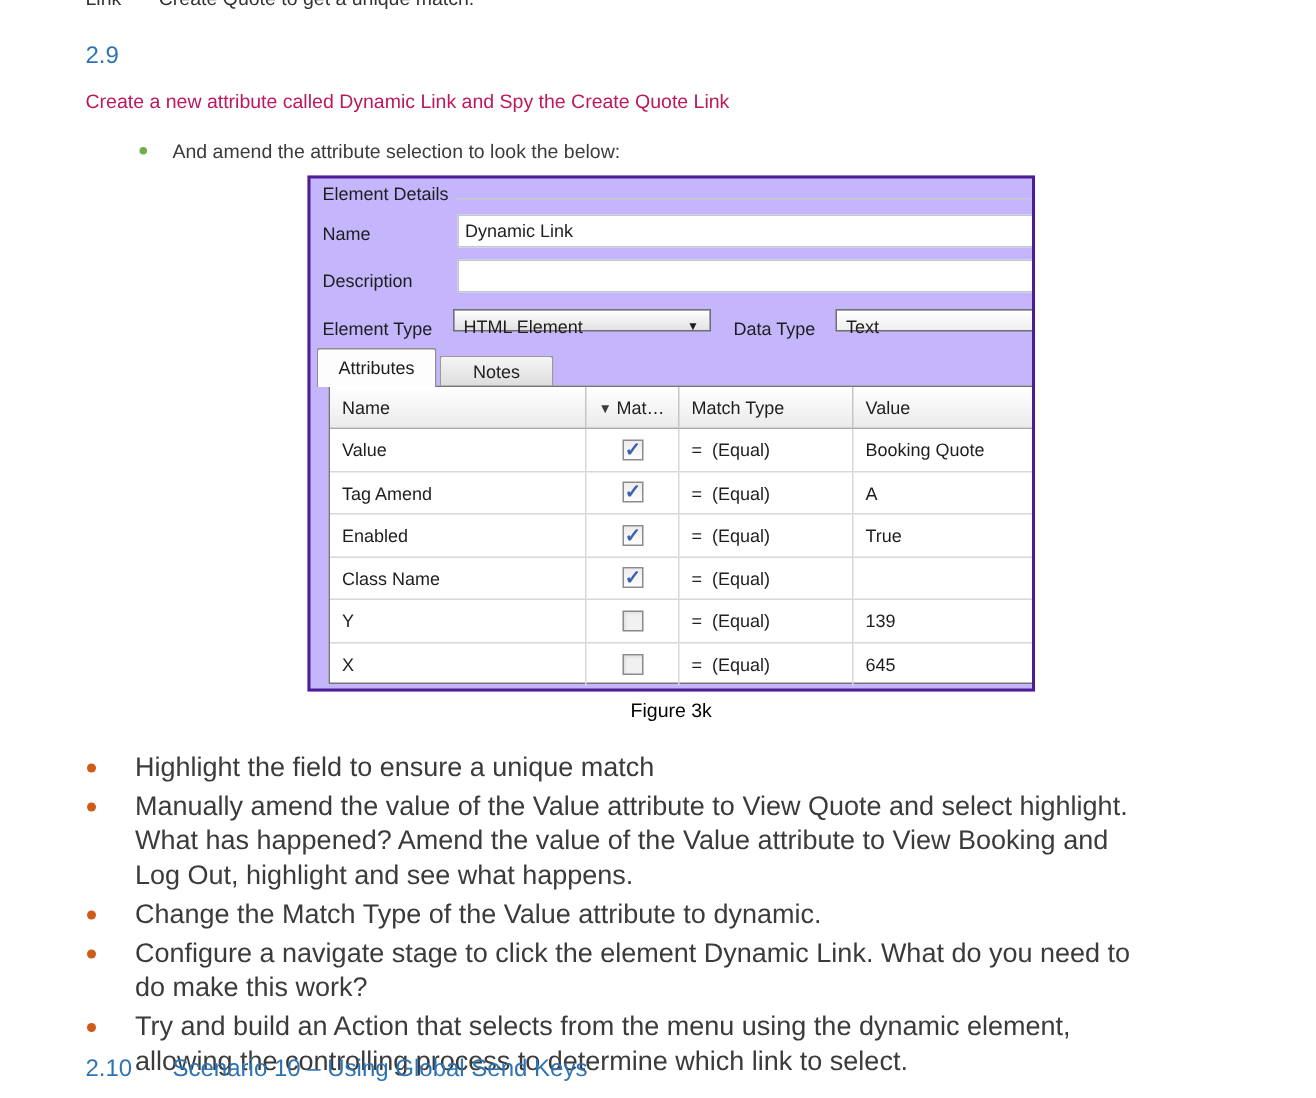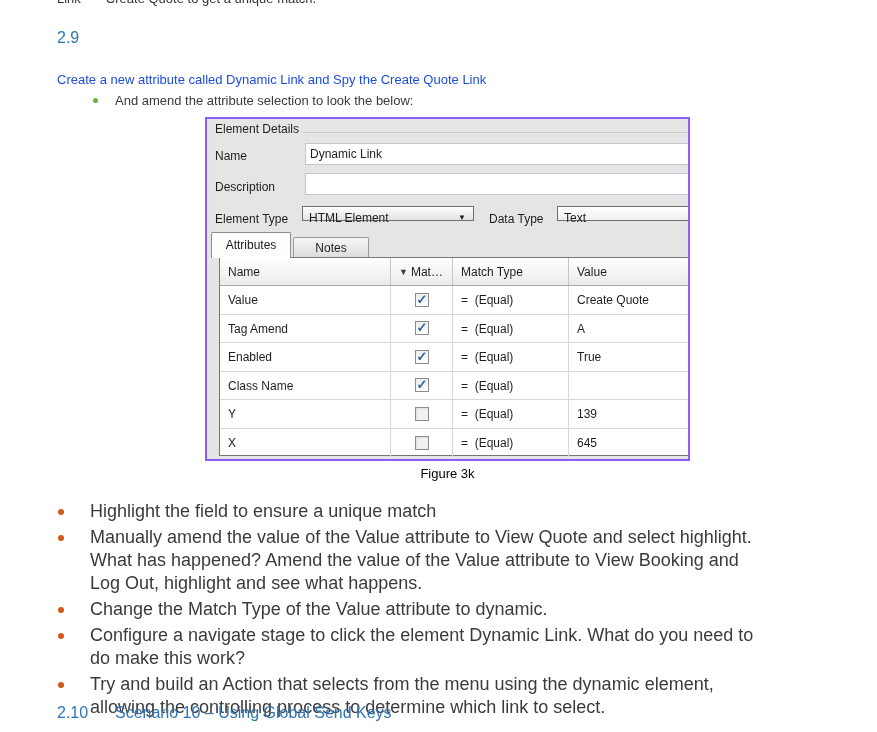--- a/index.html
+++ b/index.html
@@ -9,28 +9,28 @@
   
   .topclip{position:absolute;top:-9px;left:57px;font-size:13px;color:#333;white-space:nowrap;}
   .topclip .frag-gap{display:inline-block;width:25px;}
 
   
   .h2{position:absolute;left:57px;display:flex;font-size:16px;color:#2E74B5;font-weight:400;}
   .h2 .num{width:58px;flex:0 0 auto;}
   .h29{top:29px;}
   .h210{top:704px;}
 
-  .intro{position:absolute;left:57px;top:72px;font-size:13px;color:#1d4ed8;}
+  .intro{position:absolute;left:57px;top:60px;font-size:13px;color:#be185d;}
 
   .greenli{position:absolute;left:93px;top:93px;display:flex;align-items:center;font-size:13px;}
   .greenli .gdot{width:5px;height:5px;border-radius:50%;background:#70AD47;margin-right:17px;flex:0 0 auto;}
 
   
-  .dlg{position:absolute;left:205px;top:117px;width:485px;height:344px;background:#e5e5e5;
-       border:2px solid #8b5cf6;box-sizing:border-box;overflow:hidden;
+  .dlg{position:absolute;left:205px;top:117px;width:485px;height:344px;background:#c4b5fd;
+       border:2px solid #4c1d95;box-sizing:border-box;overflow:hidden;
        font-size:12px;color:#1e1e1e;}
   .dlg .grouplbl{position:absolute;left:8px;top:3px;}
   .dlg .groupline{position:absolute;left:96px;right:0;top:13px;height:1px;background:#c9c9c9;}
   .dlg .lbl{position:absolute;left:8px;}
   .lbl-name{top:30px;}
   .lbl-desc{top:61px;}
   .lbl-etype{top:93px;}
   .lbl-dtype{left:282px !important;top:93px;}
   .tb{position:absolute;height:22px;box-sizing:border-box;background:#fff;
       border:1px solid #bfc7cf;border-right:none;padding:3px 4px 0 4px;}
@@ -125,21 +125,21 @@
         <div class="tc c3">Match Type</div>
         <div class="tc c4">Value</div>
       </div>
 
       <div class="trow">
         <div class="tc c1">Value</div>
         <div class="tc c2 cbcell">
             <span class="cb checked"></span>
           </div>
         <div class="tc c3">=  (Equal)</div>
-        <div class="tc c4">Create Quote</div>
+        <div class="tc c4">Booking Quote</div>
       </div>
       <div class="trow">
         <div class="tc c1">Tag Amend</div>
         <div class="tc c2 cbcell">
             <span class="cb checked"></span>
           </div>
         <div class="tc c3">=  (Equal)</div>
         <div class="tc c4">A</div>
       </div>
       <div class="trow">

